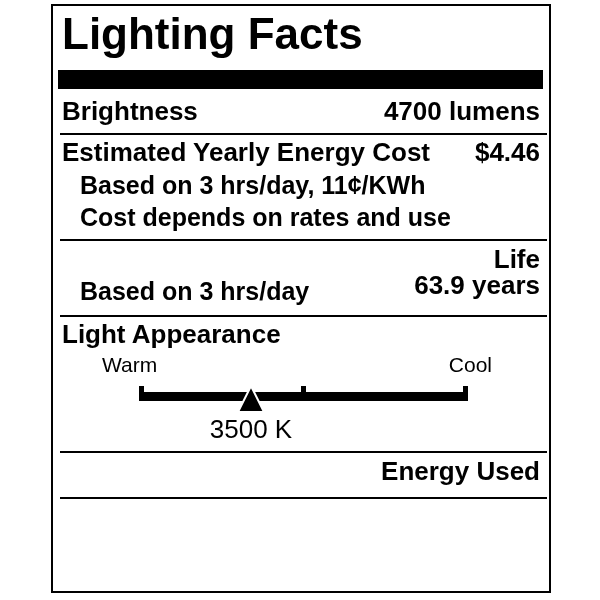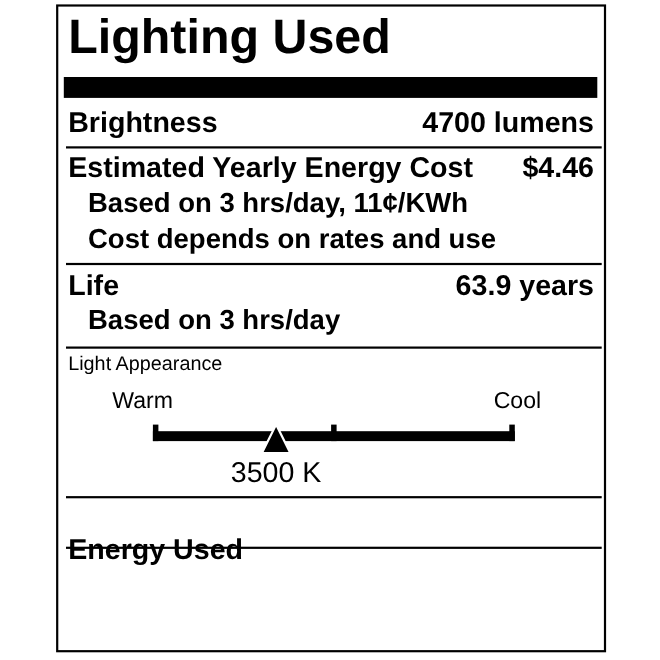--- a/index.html
+++ b/index.html
@@ -63,22 +63,22 @@
   }
   .rule {
     position: absolute;
     left: 7px;
     width: 487px; height: 2px;
     background: #000;
   }
   .section-head {
     position: absolute;
     left: 9px;
-    font-size: 18px;
-    font-weight: normal;
+    font-size: 26px;
+    font-weight: bold;
     line-height: 1;
     white-space: nowrap;
   }
   .temp-label {
     position: absolute;
     font-size: 21px;
     font-weight: normal;
     line-height: 1;
     white-space: nowrap;
   }
@@ -117,37 +117,37 @@
     line-height: 1;
     white-space: nowrap;
   }
   
   .row-brightness { top: 92px; }
   .rule-1 { top: 127px; }
   .row-energy-cost { top: 133px; }
   .note-1 { top: 167px; }
   .note-2 { top: 199px; }
   .rule-2 { top: 233px; }
-  .row-life { top: 240px; }
+  .row-life { top: 240px; flex-direction: column; }
   .note-3 { top: 273px; }
   .rule-3 { top: 309px; }
   .head-appearance { top: 315px; }
   .warm { left: 49px; top: 348px; }
   .cool { right: 57px; top: 348px; }
   .rule-4 { top: 445px; }
-  .row-energy-used { top: 480px; }
+  .row-energy-used { top: 452px; flex-direction: column; }
   .rule-5 { top: 491px; }
 </style>
 </head>
 <body>
 
 <div class="lf-label">
 
   <div class="header">
-    <span class="title">Lighting Used</span>
+    <span class="title">Lighting Facts</span>
   </div>
 
   <div class="header-bar"></div>
 
   <div class="row row-brightness">
     <span>Brightness</span>
     <span>4700 lumens</span>
   </div>
 
   <div class="rule rule-1"></div>

